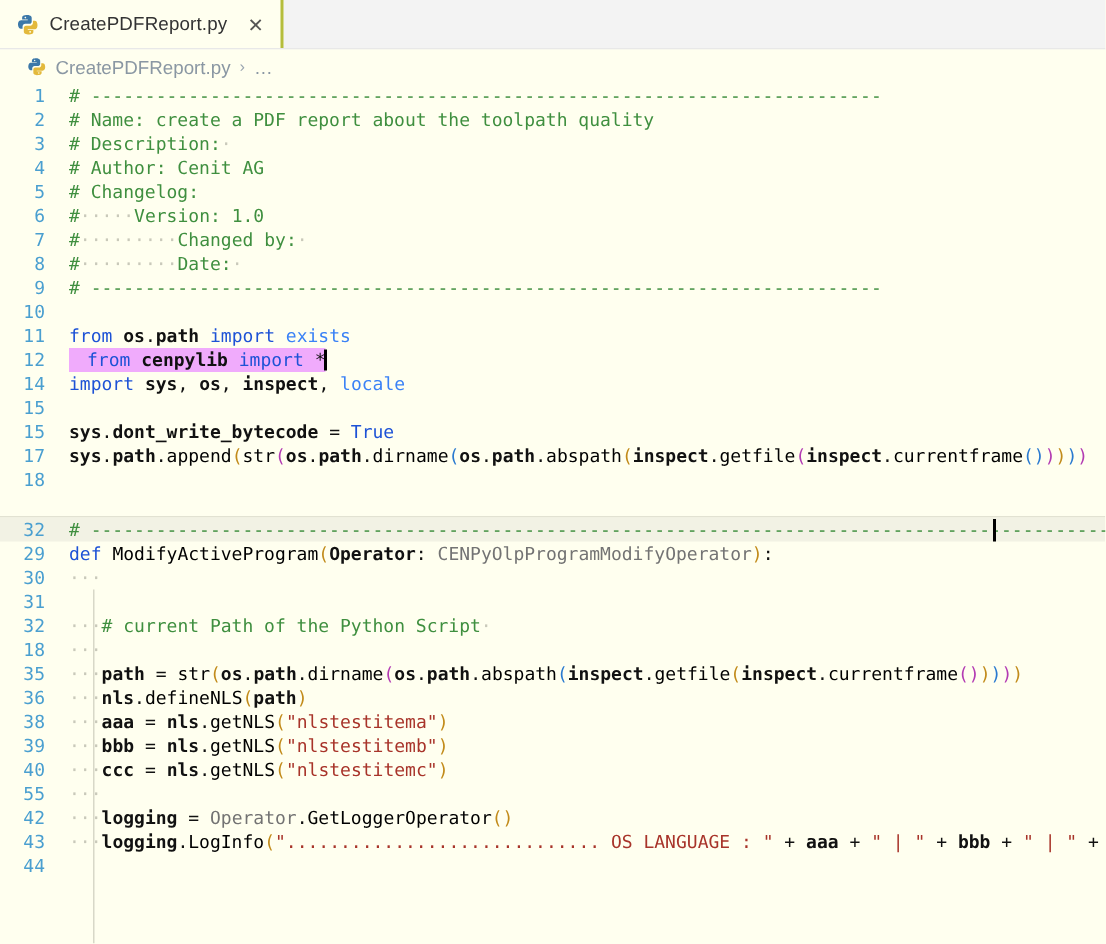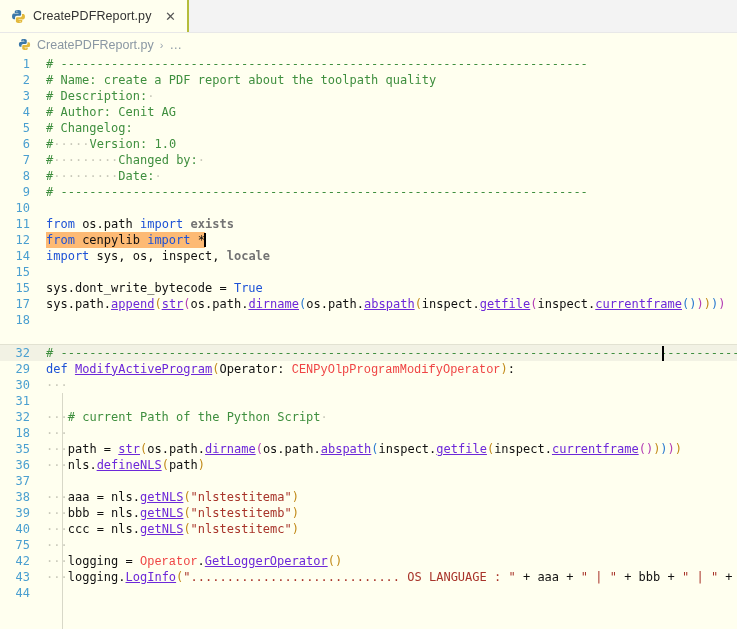--- a/index.html
+++ b/index.html
@@ -120,34 +120,35 @@
   .foldgap { height: 16px; background: #ffffef; }
   .separator {
     height: 1px;
     background: #e2e2d2;
     margin: 0;
   }
 
   
   .cmt { color: #3f8f3f; }
   .kw  { color: #1d52d6; }
-  .fn  { color: #6d28d9; text-decoration: underline; }
-  .cls { color: #ef4444; font-family: Liberation Mono, monospace; }
+  .fn  { color: #000000; }
+  .cls { color: #737373; }
   .str { color: #a8342a; }
-  .var { color: #111111; }
-  .dim { color: #737373; font-weight: bold; }
+  .var { color: #111111; font-weight: bold; }
+  .dim { color: #3b82f6; }
   .paren1 { color: #c28b1a; }
   .paren2 { color: #b33bb3; }
   .paren3 { color: #2a7ad0; }
   .op { color: #111; }
   .ws { color: #c9c9ba; }
 
   .sel {
-    background: #fdba74;
+    background: #f0abfc;
     display: inline-block;
+    padding-left: 12px;
   }
   .caret {
     display: inline-block;
     width: 1.5px;
     height: 14px;
     background: #000;
     vertical-align: -3px;
     margin-left: -1px;
   }
   .caret-abs {
@@ -209,23 +210,22 @@
       <div class="foldgap"></div>
       <div class="separator"></div>
       <div class="line current"><div class="lnum">32</div><div class="ltext"><span class="cmt"># -------------------------------------------------------------------------------------------------------</span><span class="caret-abs" style="left: 618px;"></span></div></div>
       <div class="line"><div class="lnum">29</div><div class="ltext"><span class="kw">def</span><span class="op"> </span><span class="fn">ModifyActiveProgram</span><span class="paren1">(</span><span class="var">Operator</span><span class="op">:</span><span class="op"> </span><span class="cls">CENPyOlpProgramModifyOperator</span><span class="paren1">)</span><span class="op">:</span></div></div>
       <div class="line"><div class="lnum">30</div><div class="ltext"><span class="ws">·</span><span class="ws">·</span><span class="ws">·</span></div></div>
       <div class="line"><div class="lnum">31</div><div class="ltext"></div></div>
       <div class="line"><div class="lnum">32</div><div class="ltext"><span class="ws">·</span><span class="ws">·</span><span class="ws">·</span><span class="cmt"># current Path of the Python Script<span class="ws">·</span></span></div></div>
       <div class="line"><div class="lnum">18</div><div class="ltext"><span class="ws">·</span><span class="ws">·</span><span class="ws">·</span></div></div>
       <div class="line"><div class="lnum">35</div><div class="ltext"><span class="ws">·</span><span class="ws">·</span><span class="ws">·</span><span class="var">path</span><span class="op"> </span><span class="op">=</span><span class="op"> </span><span class="fn">str</span><span class="paren1">(</span><span class="var">os</span><span class="op">.</span><span class="var">path</span><span class="op">.</span><span class="fn">dirname</span><span class="paren2">(</span><span class="var">os</span><span class="op">.</span><span class="var">path</span><span class="op">.</span><span class="fn">abspath</span><span class="paren3">(</span><span class="var">inspect</span><span class="op">.</span><span class="fn">getfile</span><span class="paren1">(</span><span class="var">inspect</span><span class="op">.</span><span class="fn">currentframe</span><span class="paren2">(</span><span class="paren2">)</span><span class="paren1">)</span><span class="paren3">)</span><span class="paren2">)</span><span class="paren1">)</span></div></div>
       <div class="line"><div class="lnum">36</div><div class="ltext"><span class="ws">·</span><span class="ws">·</span><span class="ws">·</span><span class="var">nls</span><span class="op">.</span><span class="fn">defineNLS</span><span class="paren1">(</span><span class="var">path</span><span class="paren1">)</span></div></div>
-      <div class="line"><div class="lnum">37</div><div class="ltext"></div></div>
       <div class="line"><div class="lnum">38</div><div class="ltext"><span class="ws">·</span><span class="ws">·</span><span class="ws">·</span><span class="var">aaa</span><span class="op"> </span><span class="op">=</span><span class="op"> </span><span class="var">nls</span><span class="op">.</span><span class="fn">getNLS</span><span class="paren1">(</span><span class="str">"nlstestitema"</span><span class="paren1">)</span></div></div>
       <div class="line"><div class="lnum">39</div><div class="ltext"><span class="ws">·</span><span class="ws">·</span><span class="ws">·</span><span class="var">bbb</span><span class="op"> </span><span class="op">=</span><span class="op"> </span><span class="var">nls</span><span class="op">.</span><span class="fn">getNLS</span><span class="paren1">(</span><span class="str">"nlstestitemb"</span><span class="paren1">)</span></div></div>
       <div class="line"><div class="lnum">40</div><div class="ltext"><span class="ws">·</span><span class="ws">·</span><span class="ws">·</span><span class="var">ccc</span><span class="op"> </span><span class="op">=</span><span class="op"> </span><span class="var">nls</span><span class="op">.</span><span class="fn">getNLS</span><span class="paren1">(</span><span class="str">"nlstestitemc"</span><span class="paren1">)</span></div></div>
-      <div class="line"><div class="lnum">75</div><div class="ltext"><span class="ws">·</span><span class="ws">·</span><span class="ws">·</span></div></div>
+      <div class="line"><div class="lnum">55</div><div class="ltext"><span class="ws">·</span><span class="ws">·</span><span class="ws">·</span></div></div>
       <div class="line"><div class="lnum">42</div><div class="ltext"><span class="ws">·</span><span class="ws">·</span><span class="ws">·</span><span class="var">logging</span><span class="op"> </span><span class="op">=</span><span class="op"> </span><span class="cls">Operator</span><span class="op">.</span><span class="fn">GetLoggerOperator</span><span class="paren1">(</span><span class="paren1">)</span></div></div>
       <div class="line"><div class="lnum">43</div><div class="ltext"><span class="ws">·</span><span class="ws">·</span><span class="ws">·</span><span class="var">logging</span><span class="op">.</span><span class="fn">LogInfo</span><span class="paren1">(</span><span class="str">"............................. OS LANGUAGE : "</span><span class="op"> </span><span class="op">+</span><span class="op"> </span><span class="var">aaa</span><span class="op"> </span><span class="op">+</span><span class="op"> </span><span class="str">" | "</span><span class="op"> </span><span class="op">+</span><span class="op"> </span><span class="var">bbb</span><span class="op"> </span><span class="op">+</span><span class="op"> </span><span class="str">" | "</span><span class="op"> </span><span class="op">+</span><span class="op"> </span></div></div>
       <div class="line"><div class="lnum">44</div><div class="ltext"></div></div>
     </div>
 <div class="guide" style="left: 62px; top: 337px; height: 240px;"></div>
   </div>
 
 </body></html>

